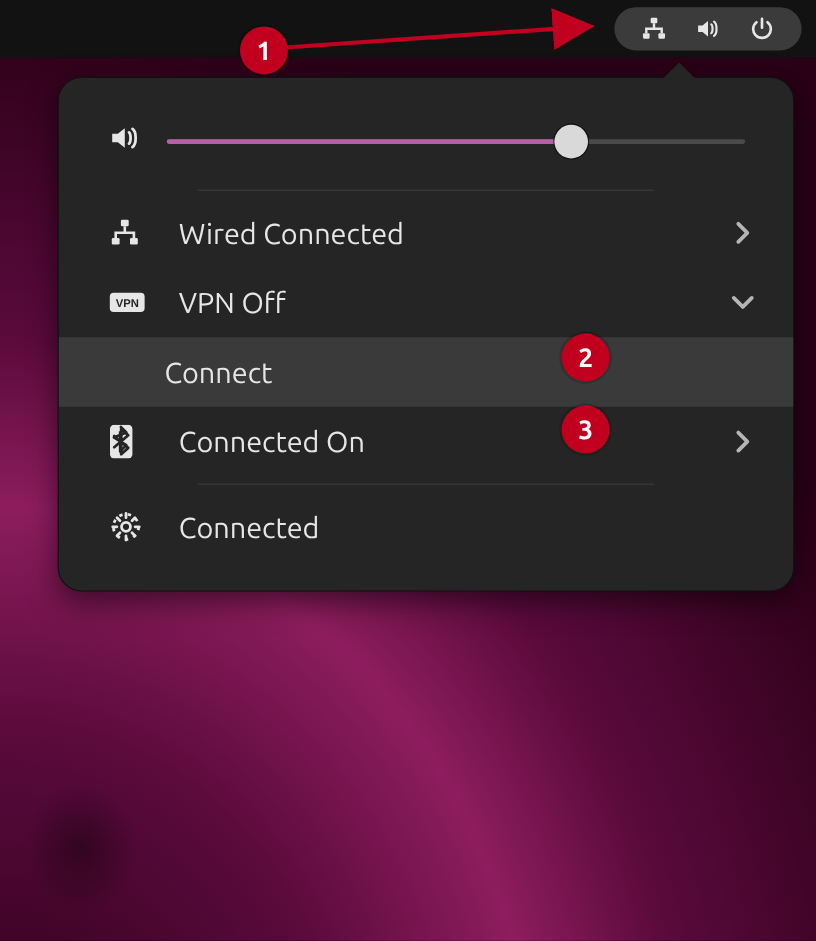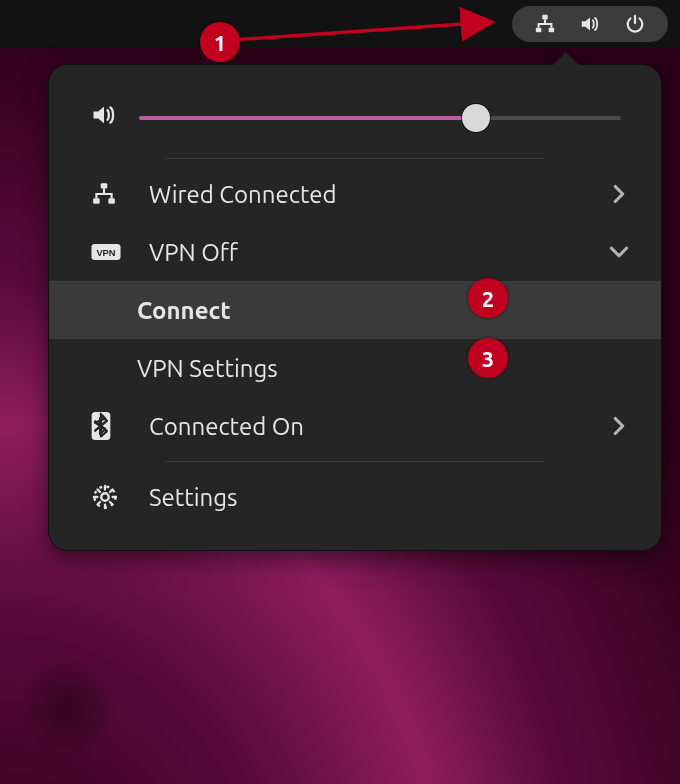--- a/index.html
+++ b/index.html
@@ -102,21 +102,21 @@
     width: 34px;
     display:flex; align-items:center; justify-content:flex-start;
     flex: 0 0 34px;
     margin-left: 12px;
   }
   .row .label { flex: 1; }
   .row .chev  { flex: 0 0 24px; display:flex; align-items:center; justify-content:center; opacity:0.75;}
   .sub {
     padding-left: 88px;
   }
-  .hovered { background: #3a3a3a; font-weight: bold; }
+  .hovered { background: #3a3a3a; }
   .section-top {
     display:flex;
     align-items:center;
     gap: 20px;
     padding: 12px 40px 18px 40px;
   }
   .slider {
     position: relative;
     flex: 1;
     height: 4px;
@@ -236,23 +236,20 @@
         <svg width="20" height="14" viewBox="0 0 16 10" fill="none" stroke="#e6e6e6" stroke-width="2.5" stroke-linecap="round" stroke-linejoin="round">
             <path d="M2 2l6 6 6-6"></path>
           </svg>
       </span>
     </div>
 
     <div class="row sub hovered">
       <span class="label">Connect</span>
     </div>
 
-    <div class="row sub">
-      <span class="label">VPN Settings</span>
-    </div>
 
     <div class="row">
       <span class="iconcell">
         <svg width="20" height="28" viewBox="0 0 16 24">
           <rect x="0" y="0" width="16" height="24" rx="3" fill="#e6e6e6"></rect>
           <path d="M8 4v16l5-5-10-6 10-4-5-5" fill="none" stroke="#252525" stroke-width="2" stroke-linejoin="round" transform="translate(0 1) scale(0.9)"></path>
           <path d="M8 3v18 M8 3l5 4.5L3 16 M3 8l10 8.5L8 21" fill="none" stroke="#252525" stroke-width="2" stroke-linejoin="round" stroke-linecap="round"></path>
         </svg>
       </span>
       <span class="label">Connected On</span>
@@ -266,19 +263,19 @@
     <div class="divider"></div>
 
     <div class="row">
       <span class="iconcell">
         <svg width="28" height="28" viewBox="0 0 24 24" fill="none" stroke="#e6e6e6" stroke-width="2">
           <circle cx="12" cy="12" r="3.2"></circle>
           <path d="M12 2.5v3M12 18.5v3M21.5 12h-3M5.5 12h-3M18.4 5.6l-2.1 2.1M7.7 16.3l-2.1 2.1M18.4 18.4l-2.1-2.1M7.7 7.7L5.6 5.6" stroke-linecap="round"></path>
           <circle cx="12" cy="12" r="9" stroke-dasharray="2.4 3.8"></circle>
         </svg>
       </span>
-      <span class="label">Settings</span>
+      <span class="label">Connected</span>
     </div>
 
 
 
   </div>
 </div>
 
 </body></html>

